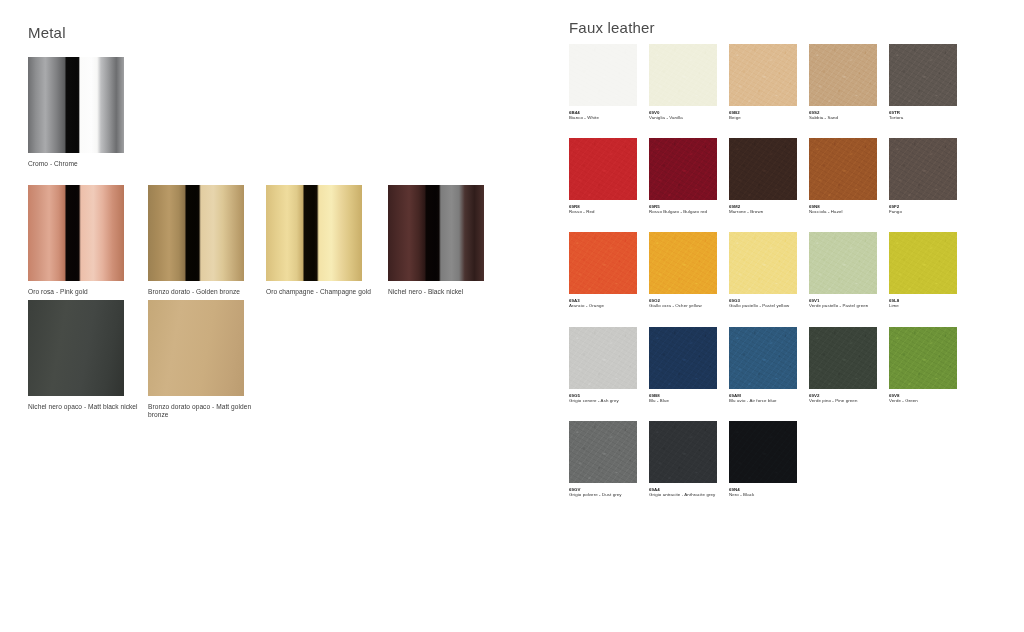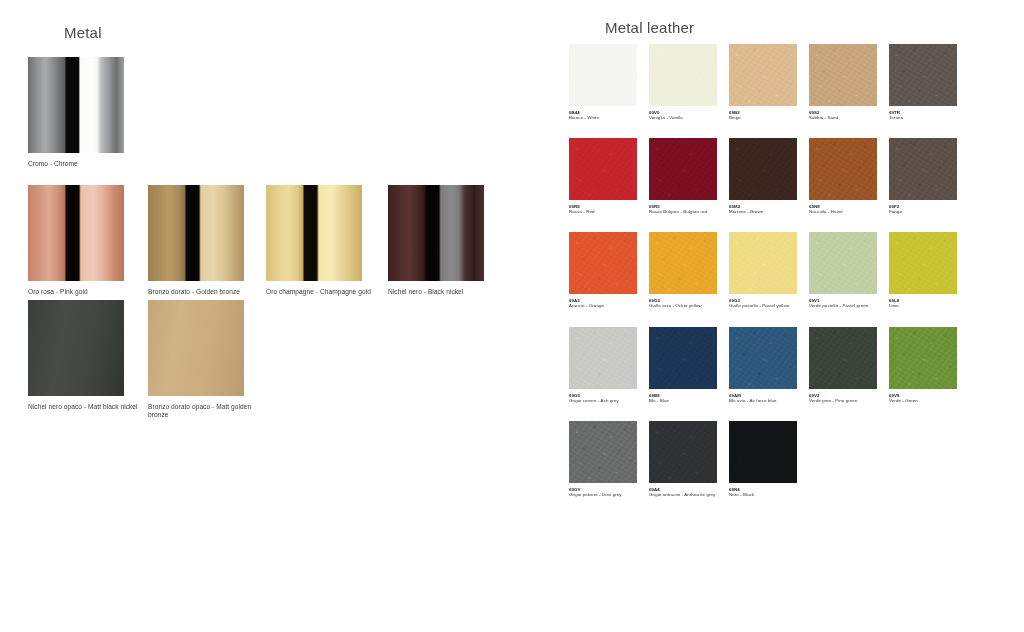--- a/index.html
+++ b/index.html
@@ -14,21 +14,20 @@
   .page { position: relative; width: 1024px; height: 632px; background:#fff; }
 
   
   .section-title {
     position: absolute;
     font-size: 15px;
     font-weight: 400;
     color: #4a4a4a;
     letter-spacing: .2px;
     white-space: nowrap;
-    margin-left: 36px;
   }
   #metal-title { left: 28px; top: 24px; }
   #leather-title { left: 569px; top: 19px; }
 
   
   .metal-area { position: absolute; left: 0; top: 0; width: 560px; height: 632px; }
   .metal-item { position: absolute; }
   .metal-swatch {
     width: 96px; height: 96px;
     display: block;
@@ -171,21 +170,21 @@
     </div>
 
     <div class="metal-item" style="left:148px; top:300px;">
       <div class="metal-swatch g-mattgoldenbronze"></div>
       <div class="metal-caption">Bronzo dorato opaco - Matt golden bronze</div>
     </div>
   </div>
 
   <div>
 
-    <div class="section-title" id="leather-title">Metal leather</div>
+    <div class="section-title" id="leather-title">Faux leather</div>
 
     <div class="leather-area" id="leather-grid">
         <div class="leather-row">
           <div class="leather-cell">
             <div class="leather-swatch" style="background: rgb(245, 245, 242);"></div>
             <div class="leather-code">6B44</div>
             <div class="leather-name">Bianco - White</div>
           </div>
           <div class="leather-cell">
             <div class="leather-swatch" style="background: rgb(239, 239, 220);"></div>

